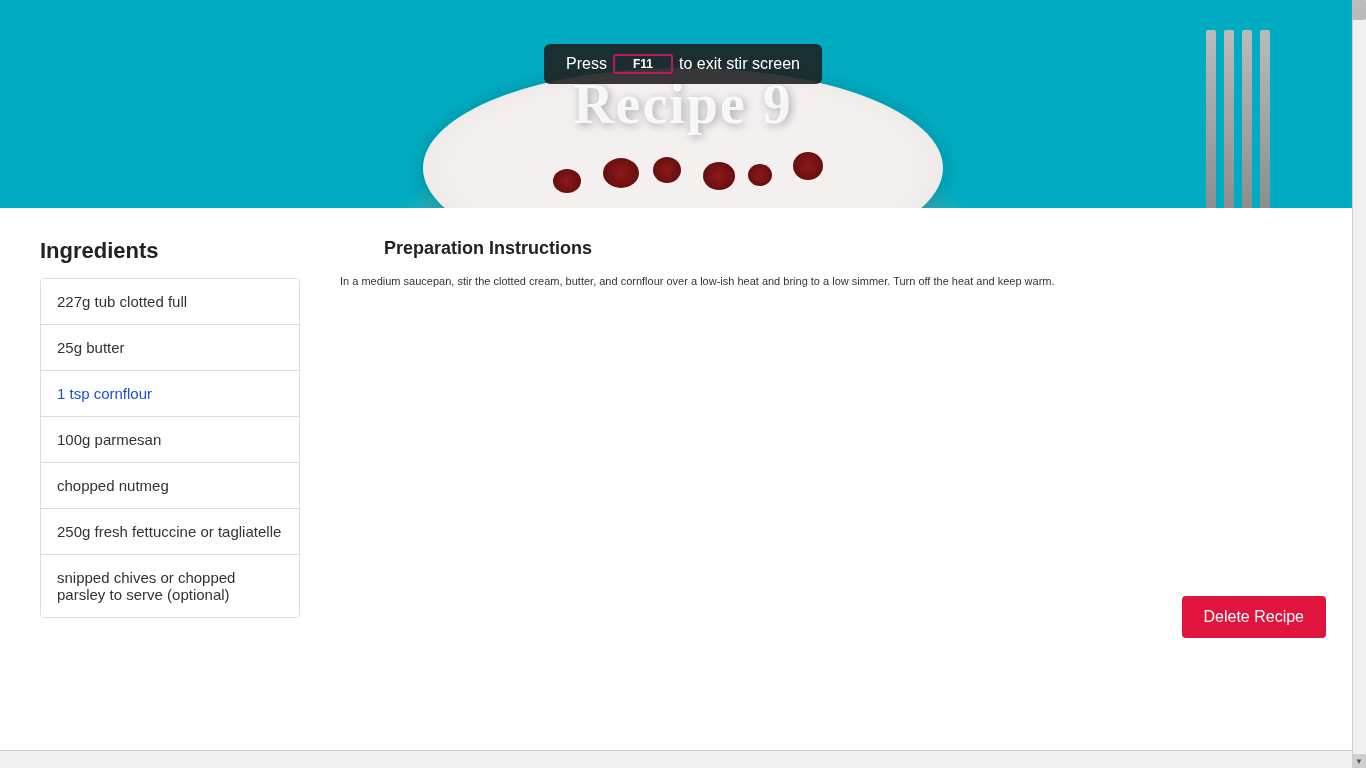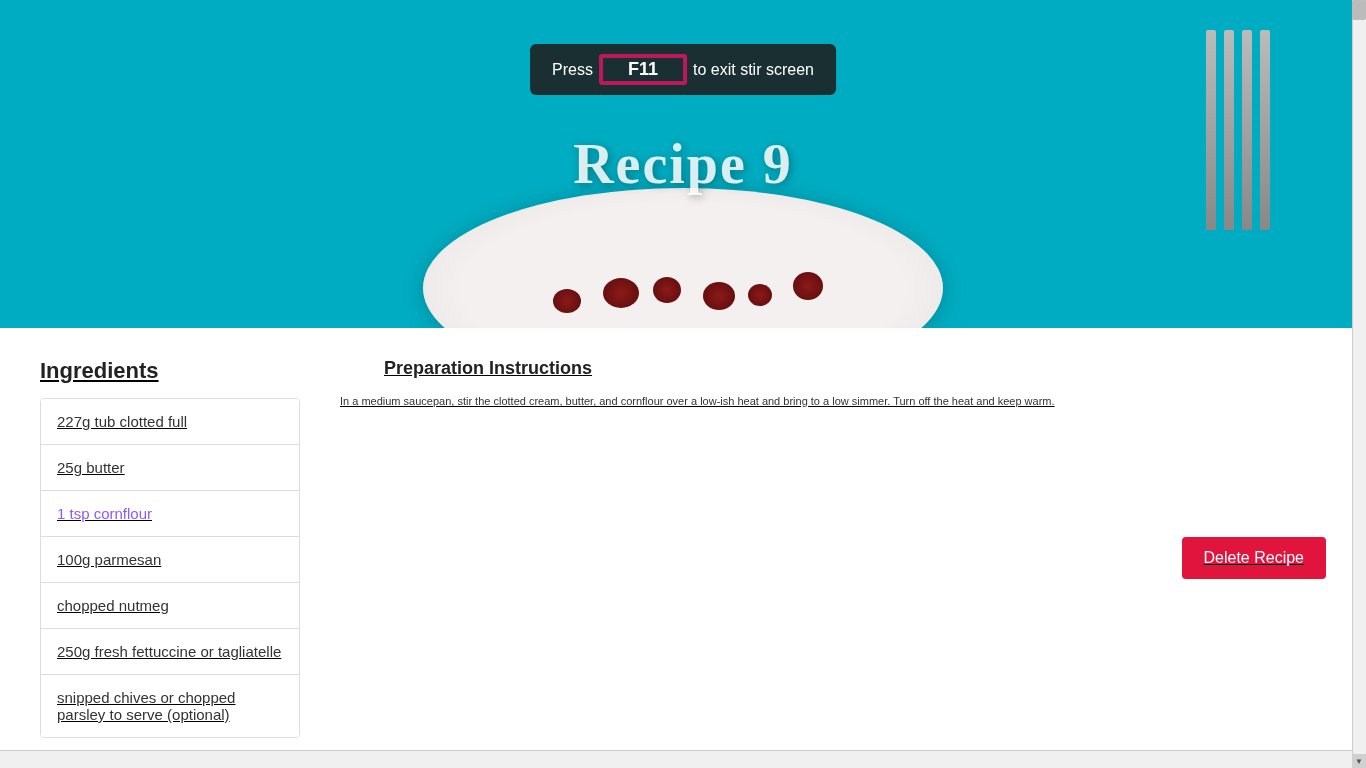--- a/index.html
+++ b/index.html
@@ -2,21 +2,21 @@
 <html><head>
   <meta charset="utf-8">
   <style>
     * { margin: 0; padding: 0; box-sizing: border-box; }
     body { font-family: Arial, sans-serif; overflow-x: hidden; background: #fff; }
 
     
     .hero {
       position: relative;
       width: 100%;
-      height: 328px;
+      height: 208px;
       background: #00acc1;
       overflow: hidden;
       display: flex;
       align-items: center;
       justify-content: center;
     }
 
     .hero-bg {
       position: absolute;
       inset: 0;
@@ -88,34 +88,33 @@
       border-radius: 6px;
       font-size: 16px;
       z-index: 10;
       display: flex;
       align-items: center;
       gap: 6px;
       white-space: nowrap;
     }
     .fullscreen-tooltip .key {
       display: inline-block;
-      border: 4px solid #be185d;
+      border: 2px solid #be185d;
       border-radius: 3px;
-      padding: 1px 25px;
-      font-size: 18px;
+      padding: 1px 18px;
+      font-size: 12px;
       font-weight: bold;
     }
 
     
     .content {
       display: flex;
       padding: 30px 40px;
       gap: 40px;
       min-height: 460px;
-      text-decoration: underline;
     }
 
     
     .ingredients-col {
       width: 260px;
       flex-shrink: 0;
     }
     .ingredients-col h2 {
       font-size: 22px;
       font-weight: bold;
@@ -131,21 +130,21 @@
       padding: 14px 16px;
       font-size: 15px;
       color: #333;
       border-bottom: 1px solid #ddd;
       background: #fff;
     }
     .ingredient-item:last-child {
       border-bottom: none;
     }
     .ingredient-item.highlight {
-      color: #8b5cf6;
+      color: #1d4ed8;
     }
 
     
     .instructions-col {
       flex: 1;
     }
     .instructions-col h2 {
       font-size: 18px;
       font-weight: bold;
       color: #222;
@@ -155,21 +154,21 @@
     .instructions-text {
       font-size: 11px;
       color: #333;
       line-height: 1.6;
     }
 
     
     .delete-col {
       flex-shrink: 0;
       display: flex;
-      align-items: center;
+      align-items: flex-end;
       padding-top: 0;
     }
     .delete-btn {
       background: #e0143c;
       color: #fff;
       border: none;
       border-radius: 4px;
       padding: 12px 22px;
       font-size: 16px;
       font-weight: 500;

